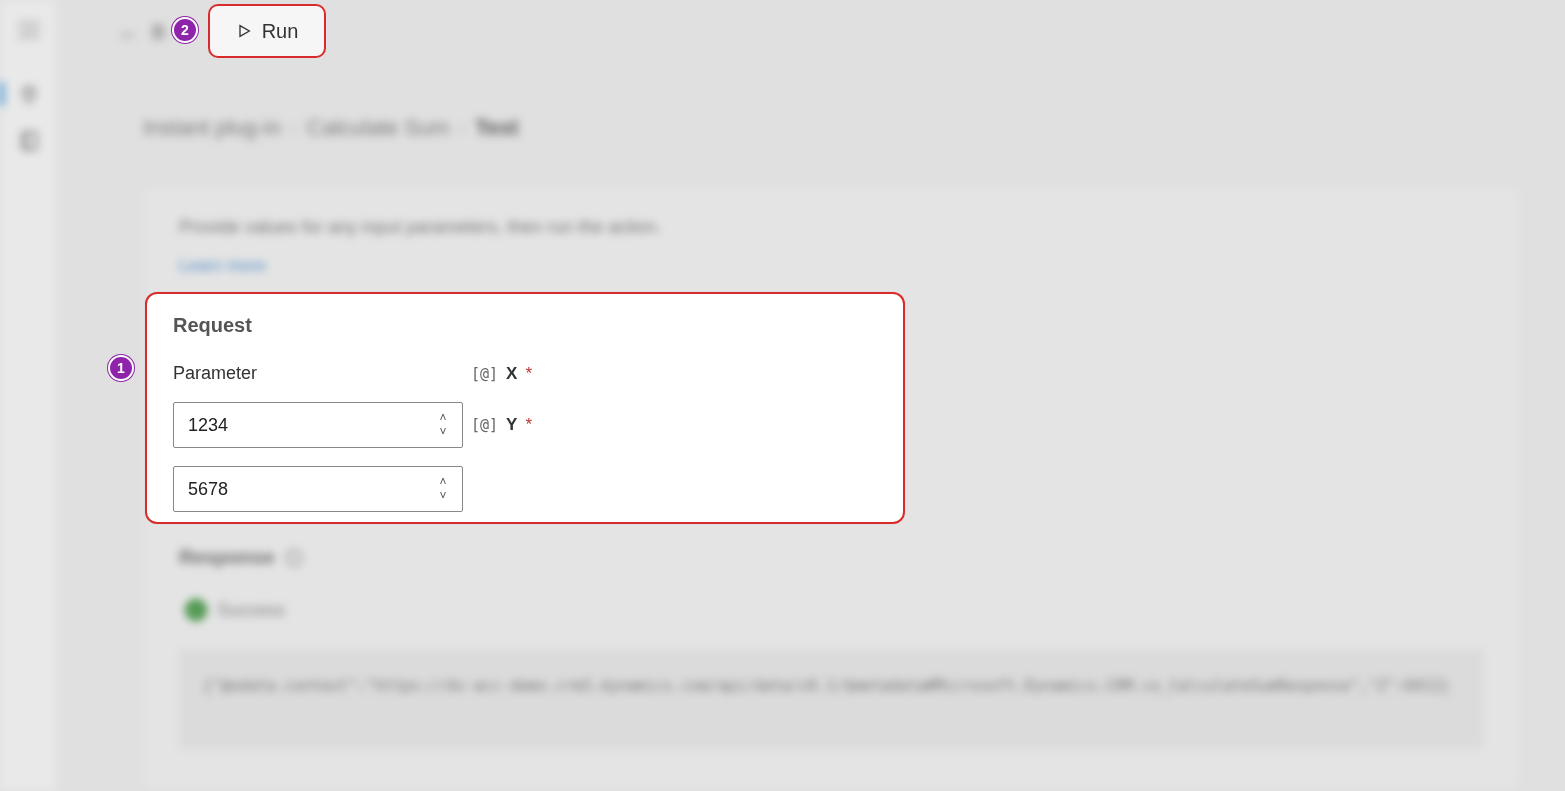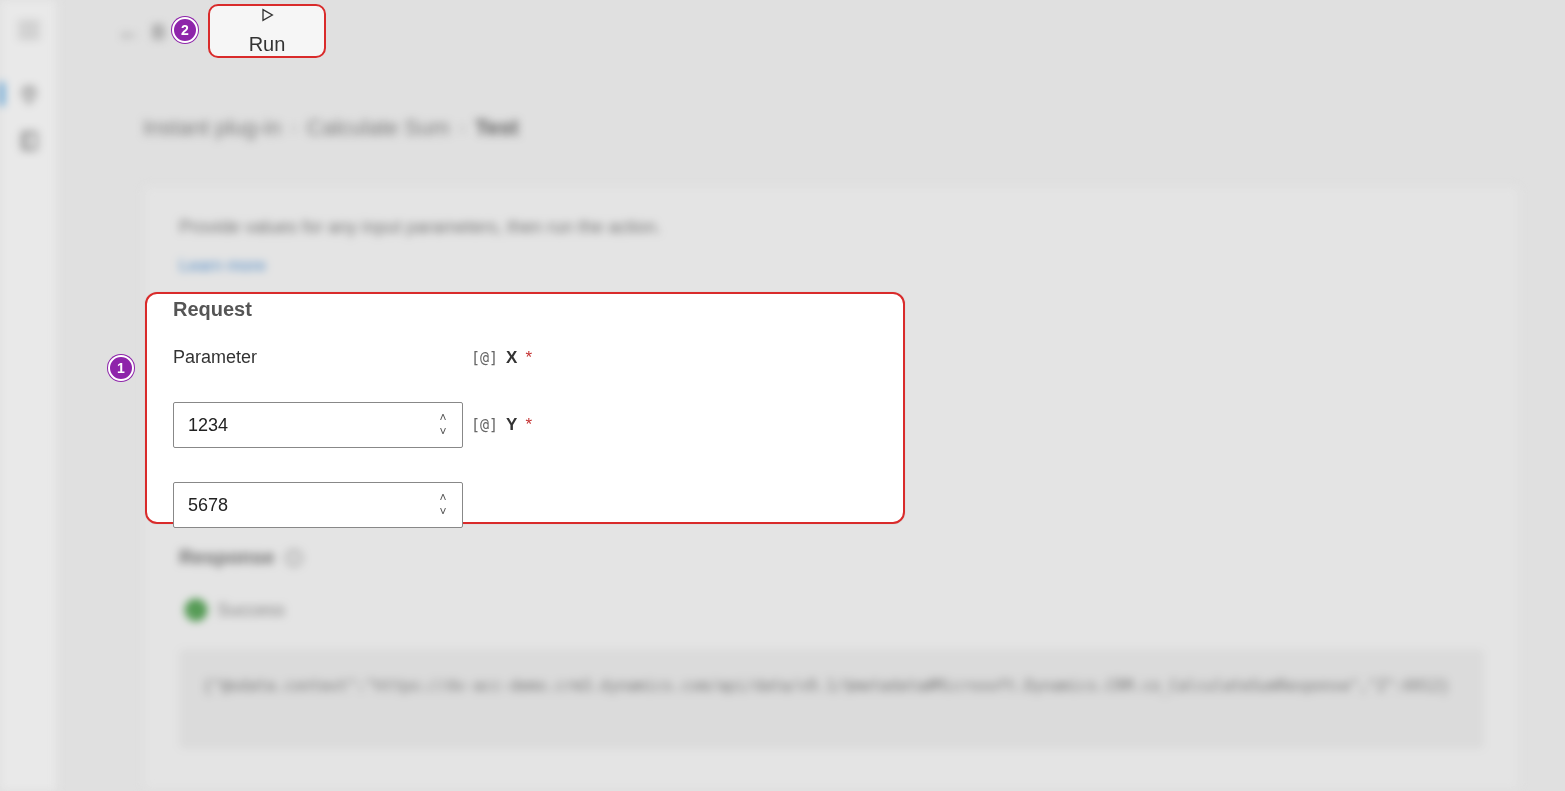--- a/index.html
+++ b/index.html
@@ -20,40 +20,40 @@
   .rail .active-bar { position:absolute; top:82px; left:0; width:4px; height:24px; background:#0078d4; border-radius:0 2px 2px 0; }
 
   .canvas { position:absolute; left:58px; right:0; top:0; bottom:0; }
 
 
   
   .topbar { position:absolute; left:0; right:0; top:0; height:64px; display:flex; align-items:center; padding-left:60px; gap:12px; }
   .back-arrow { font-size:22px; color:#444; }
   .back-label { font-size:20px; color:#444; }
 
-  .run-btn { position:absolute; top:4px; left:208px; width:118px; height:54px; background:#f6f6f6; border:2px solid #d92b2b; border-radius:10px; display:flex; align-items:center; justify-content:center; gap:10px; font-size:20px; color:#333;flex-direction:column; }
+  .run-btn { position:absolute; top:4px; left:208px; width:118px; height:54px; background:#f6f6f6; border:2px solid #d92b2b; border-radius:10px; display:flex; align-items:center; justify-content:center; gap:10px; font-size:20px; color:#333; }
   .run-btn svg { width:16px; height:16px; }
 
   .callout { position:absolute; width:26px; height:26px; border-radius:50%; background:#8e24aa; border:2px solid #fff; color:#fff; font-size:14px; font-weight:600; display:flex; align-items:center; justify-content:center; box-shadow:0 0 0 1px #8e24aa; z-index:20; }
   .callout-1 { top:355px; left:108px; }
   .callout-2 { top:17px; left:172px; }
 
   
   .content { position:absolute; left:85px; right:45px; top:115px; }
   .breadcrumb { font-size:22px; color:#5b5b5b; display:flex; gap:10px; align-items:center; margin-bottom:45px; }
   .breadcrumb .sep { color:#8a8a8a; font-size:16px; }
   .breadcrumb .current { font-weight:700; color:#333; }
 
   .panel { background:#efefef; border:1px solid #e0e0e0; border-radius:4px; padding:30px 35px 40px 35px; min-height:480px; }
   .panel .instructions { font-size:18px; color:#555; margin-bottom:18px; }
   .panel .learn-more { color:#1b6ec2; font-size:17px; text-decoration:none; display:inline-block; margin-bottom:10px; }
 
-  .request-box { position:absolute; top:292px; left:145px; width:760px; height:232px; background:#ffffff; border:2px solid #d92b2b; border-radius:12px; padding:4px 26px; z-index:10; box-shadow:0 0 0 1px rgba(0,0,0,0.02); }
+  .request-box { position:absolute; top:292px; left:145px; width:760px; height:232px; background:#ffffff; border:2px solid #d92b2b; border-radius:12px; padding:20px 26px; z-index:10; box-shadow:0 0 0 1px rgba(0,0,0,0.02); }
   .request-box h3 { font-size:20px; font-weight:600; color:#555; margin-bottom:26px; }
-  .request-grid { display:grid; grid-template-columns:290px 1fr; row-gap:34px; align-items:center; }
+  .request-grid { display:grid; grid-template-columns:290px 1fr; row-gap:18px; align-items:center; }
   .request-grid .hdr { font-size:18px; color:#333; }
   .param-label { display:flex; align-items:center; gap:8px; font-size:17px; color:#333; padding-left:8px; }
   .param-label .at { color:#666; font-family:Consolas,monospace; font-size:15px; }
   .param-label .name { font-weight:600; }
   .param-label .req { color:#c43131; }
   .num-input { position:relative; }
   .num-input input { width:100%; height:46px; border:1px solid #888; border-radius:2px; padding:0 40px 0 14px; font-size:18px; color:#222; background:#fff; }
   .num-input .spin { position:absolute; right:6px; top:3px; bottom:3px; width:28px; display:flex; flex-direction:column; justify-content:center; color:#555; }
   .num-input .spin span { line-height:14px; font-size:12px; text-align:center; cursor:pointer; }
 

